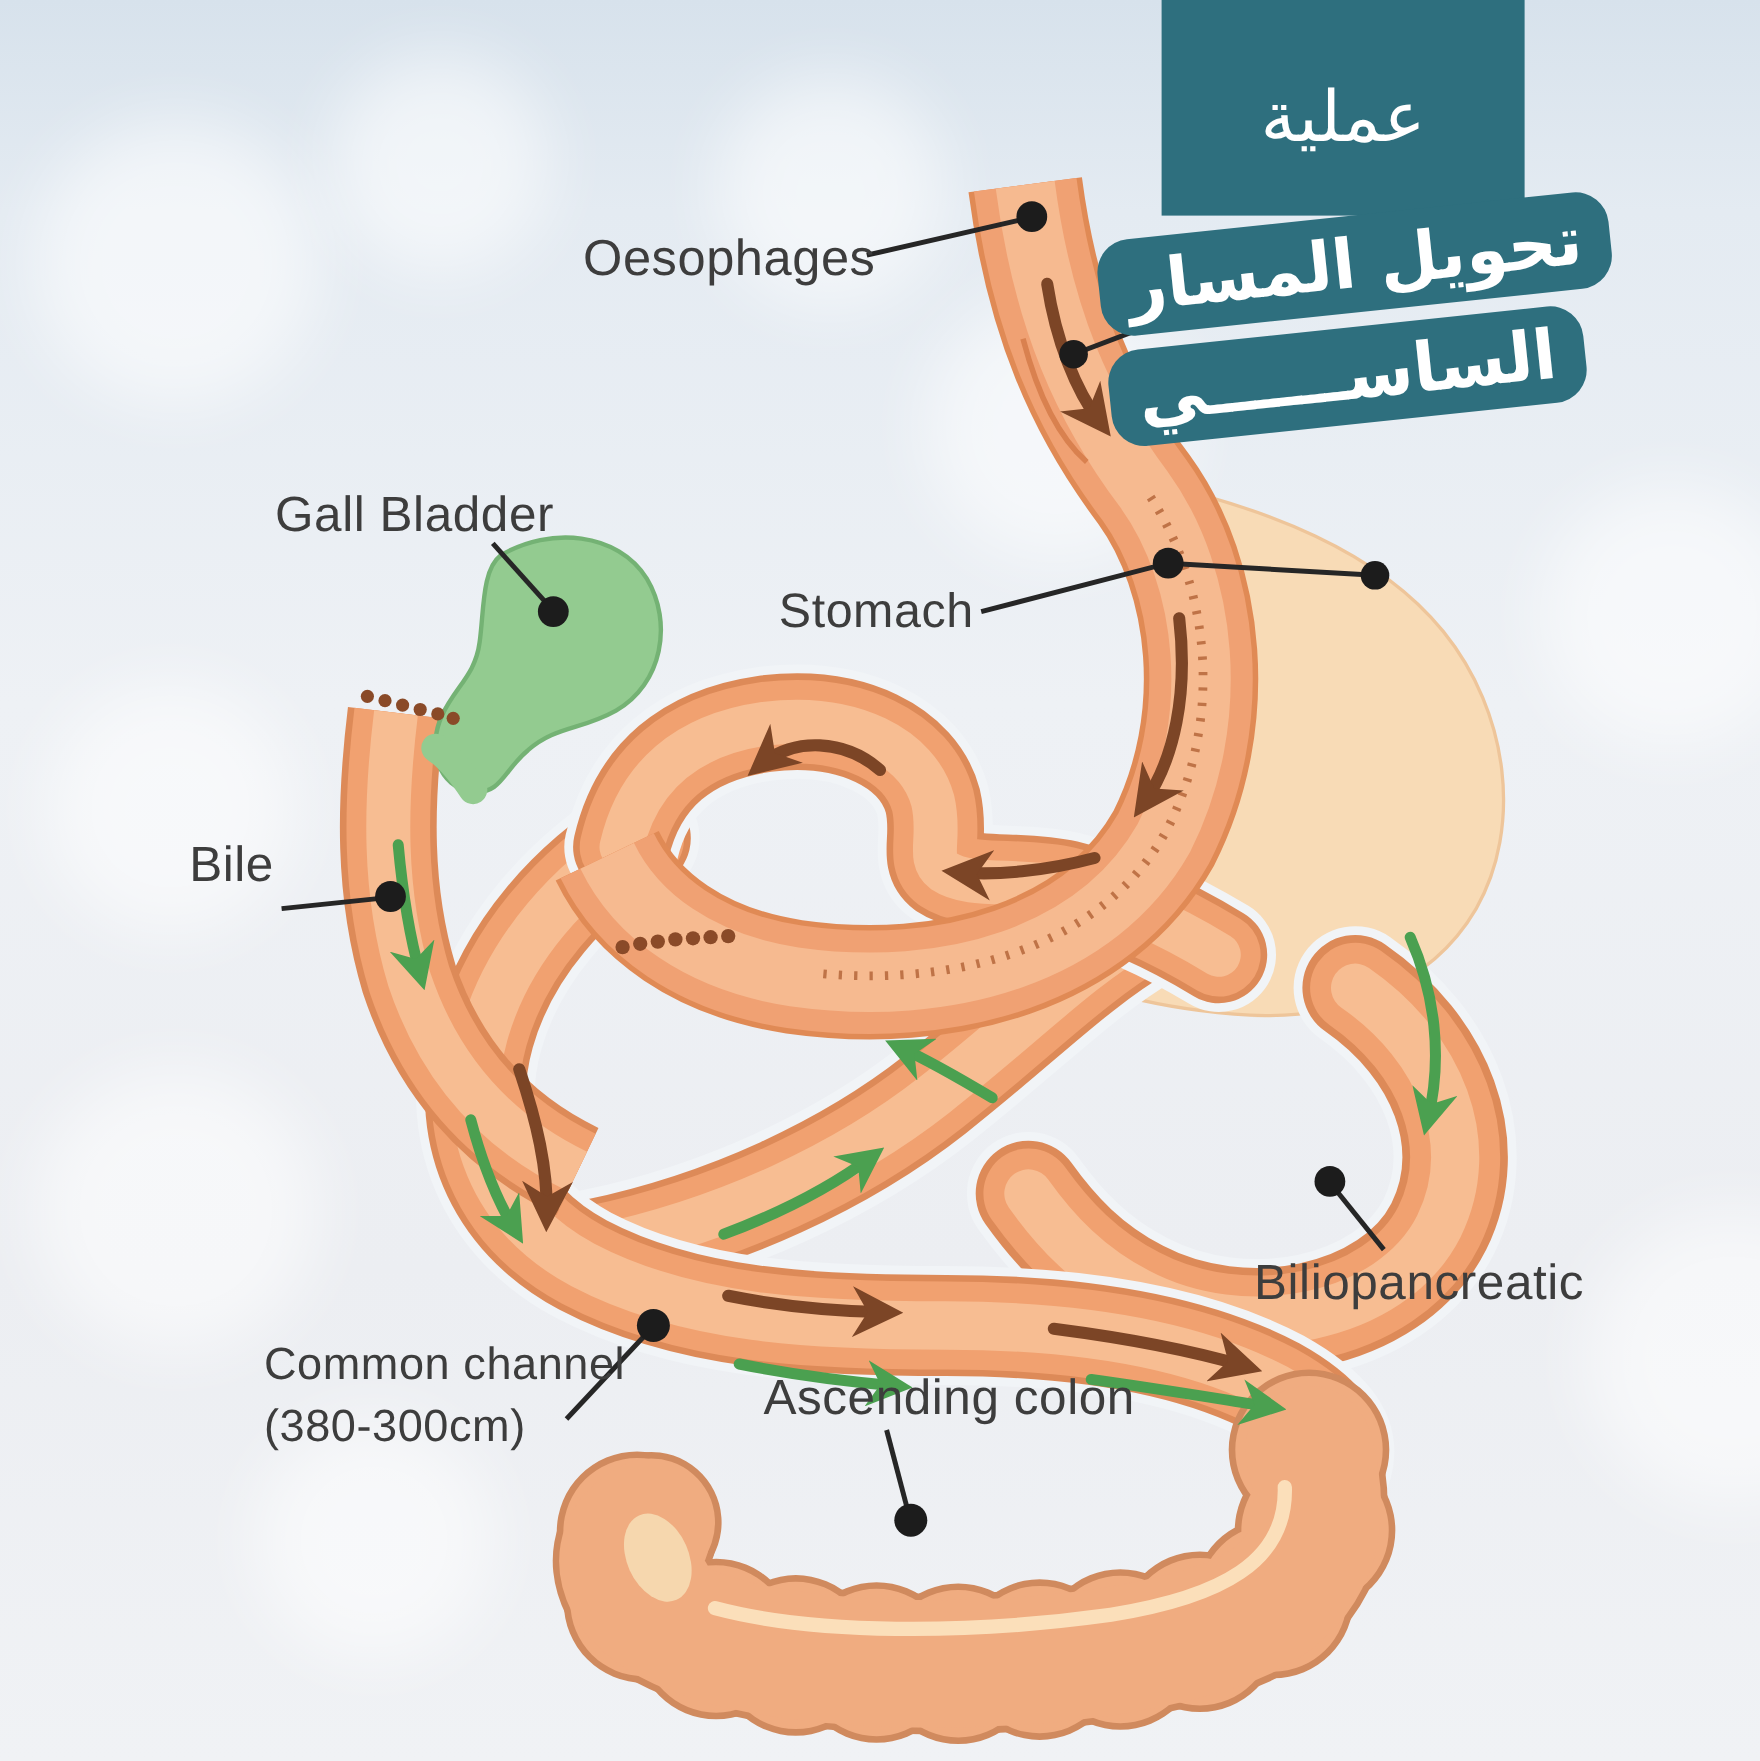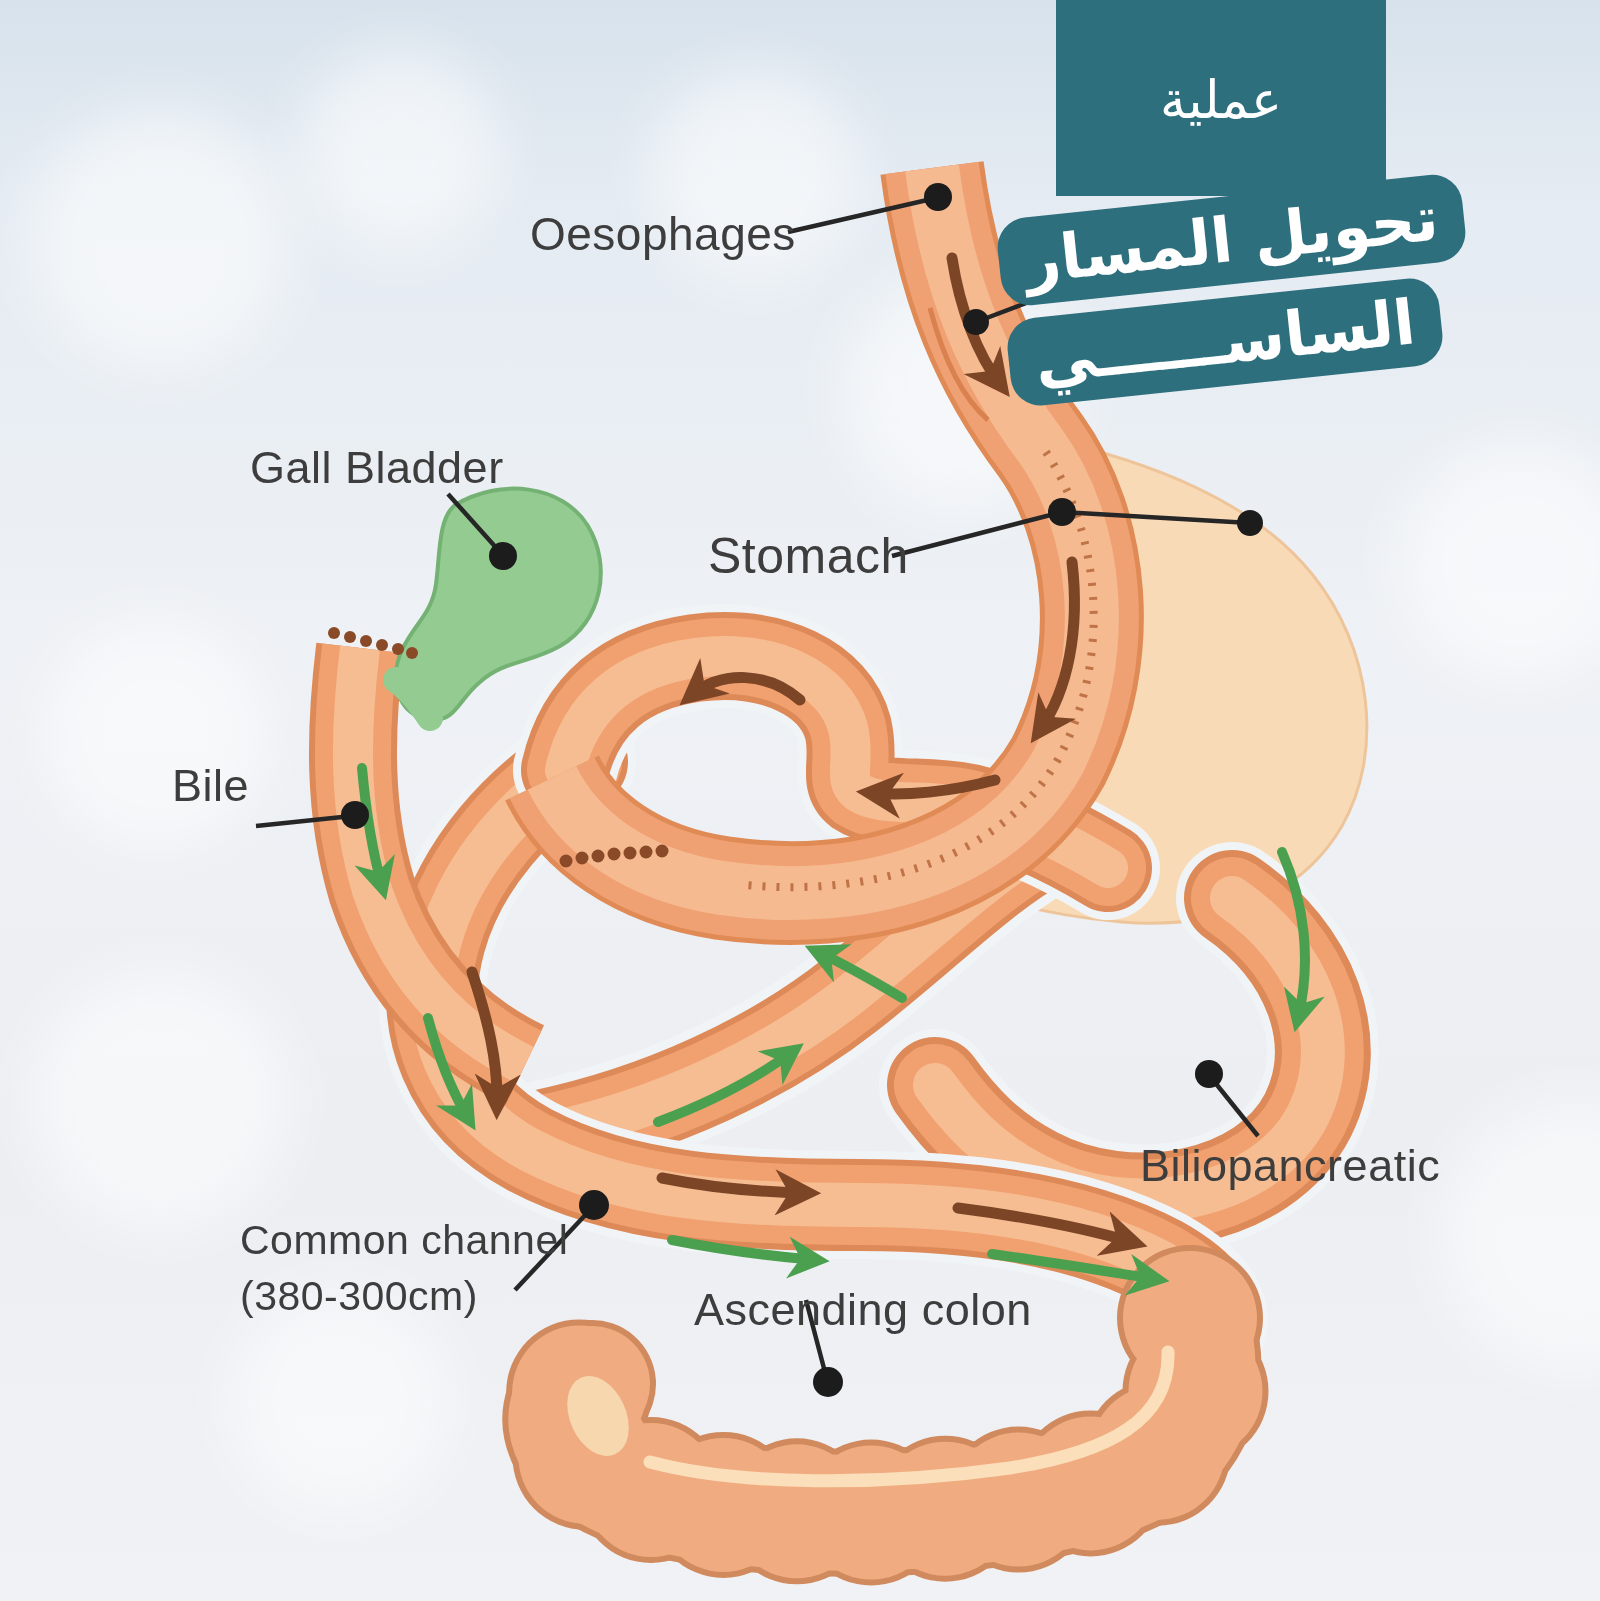--- a/index.html
+++ b/index.html
@@ -6,21 +6,21 @@
   body{font-family:"Liberation Sans",sans-serif;background:#eef1f5;}
   .stage{position:relative;width:1600px;height:1601px;overflow:hidden;
     background:linear-gradient(180deg,#d7e2ec 0%,#e4ebf2 12%,#eef1f5 40%,#eceef2 72%,#f0f2f5 100%);}
   .bokeh{position:absolute;border-radius:50%;background:rgba(255,255,255,.55);filter:blur(30px);}
   svg.art{position:absolute;left:0;top:0;width:1600px;height:1601px;}
   .lbl{position:absolute;color:#3d3d3d;font-size:45px;line-height:56px;letter-spacing:.5px;white-space:nowrap;}
   .lbl.center{white-space:normal;}
   
   .badge-rect{position:absolute;left:1056px;top:0;width:330px;height:196px;background:#2e6f7e;}
   .badge-word{position:absolute;left:0;top:70px;width:100%;text-align:center;color:#fff;
-    font-family:"DejaVu Sans",sans-serif;font-size:52px;font-weight:400;}
+    font-family:"DejaVu Sans",sans-serif;font-size:64px;font-weight:400;}
   .badge-line{position:absolute;direction:rtl;color:#fff;background:#2e6f7e;border-radius:30px;
     font-family:"DejaVu Sans",sans-serif;font-weight:bold;font-size:62px;line-height:72px;
     padding:8px 26px;transform:rotate(-6deg);text-align:center;}
   .badge-line1{left:998px;top:196px;min-width:360px;}
   .badge-line2{left:1008px;top:298px;min-width:360px;}
 </style>
 </head>
 <body>
 
 <div class="stage">
@@ -160,30 +160,30 @@
         <circle cx="828" cy="1382" r="15" stroke="none"></circle>
       <path d="M 1258,1136 L 1213,1080" fill="none"></path>
         <circle cx="1209" cy="1074" r="14" stroke="none"></circle>
     </g>
   </svg>
 
   <div class="lbl" style="left:250px;top:440px;font-size:45px;">Gall Bladder</div>
 
   <div class="lbl" style="left:530px;top:206px;width:252px;text-align:right;font-size:46px;">Oesophages</div>
 
-  <div class="lbl" style="left:708px;top:528px;font-size:50px;">Stomach</div>
+  <div class="lbl" style="left:708px;top:528px;font-size:44px;">Stomach</div>
 
   <div class="lbl" style="left:172px;top:758px;font-size:45px;">Bile</div>
 
   <div class="lbl center" style="left:240px;top:1212px;width:386px;font-size:41px;">
     <div>Common channel</div>
     <div>(380-300cm)</div>
   </div>
 
-  <div class="lbl" style="left:694px;top:1242px;font-size:45px;margin-top:40px;">Ascending colon</div>
+  <div class="lbl" style="left:694px;top:1242px;font-size:45px;">Ascending colon</div>
 
   <div class="lbl center" style="left:1140px;top:1138px;width:314px;font-size:45px;">
     <div>Biliopancreatic</div>
   </div>
 
   <div class="badge-rect">
     <div class="badge-word">عملية</div>
   </div>
   <div class="badge-line badge-line1">تحويل المسار</div>
   <div class="badge-line badge-line2">الساســــــي</div>

